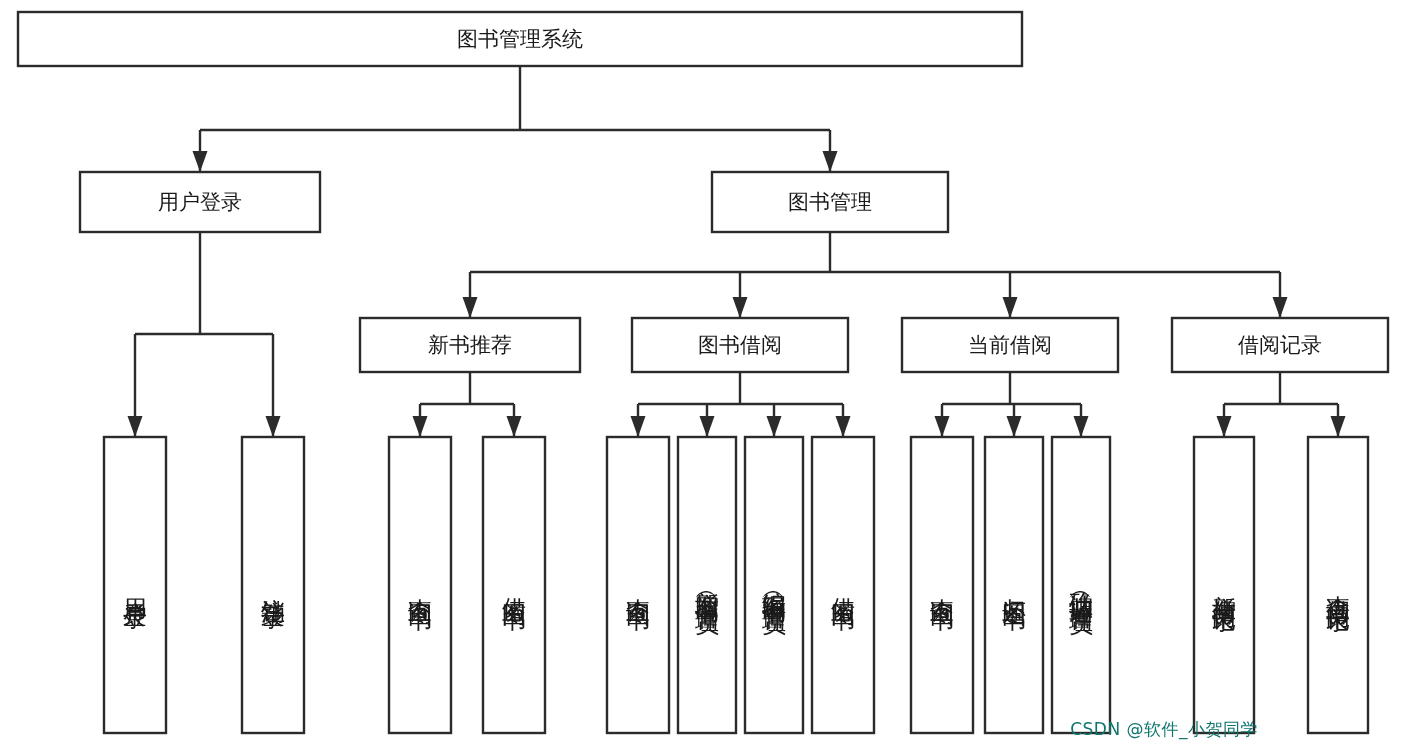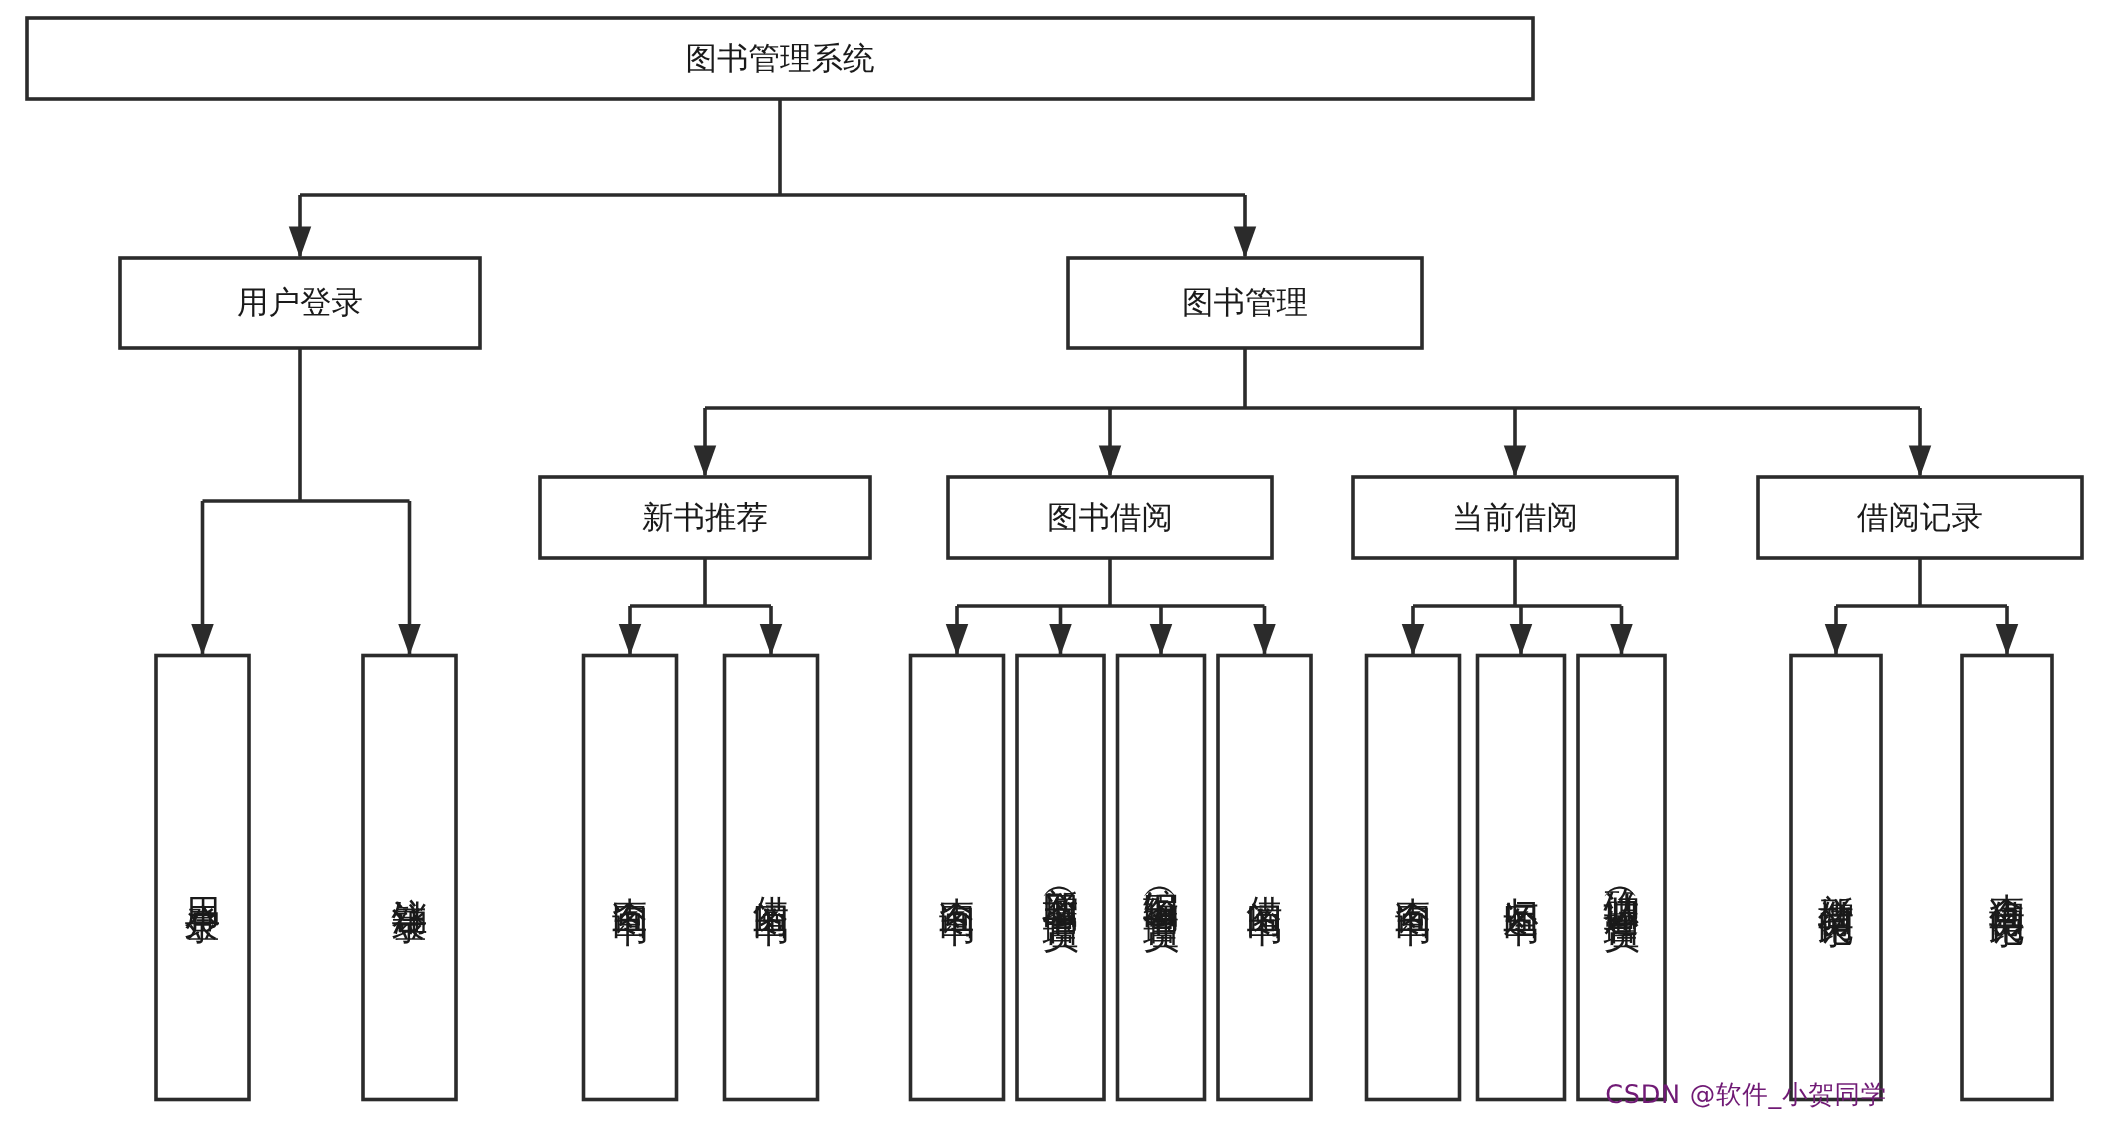--- a/index.html
+++ b/index.html
@@ -64,21 +64,21 @@
     align-items: center;
     justify-content: center;
     pointer-events: none;
   }
   .watermark {
     position: absolute;
     right: 8px;
     bottom: 6px;
     font-family: "DejaVu Sans", "Liberation Sans", sans-serif;
     font-size: 17px;
-    color: #701a75;
+    color: #0f766e;
     white-space: nowrap;
     letter-spacing: 0.5px;
   }
 </style>
 </head>
 <body>
 
 <div id="diagram-root">
 
   <svg class="diagram" viewBox="0 0 1405 747">

